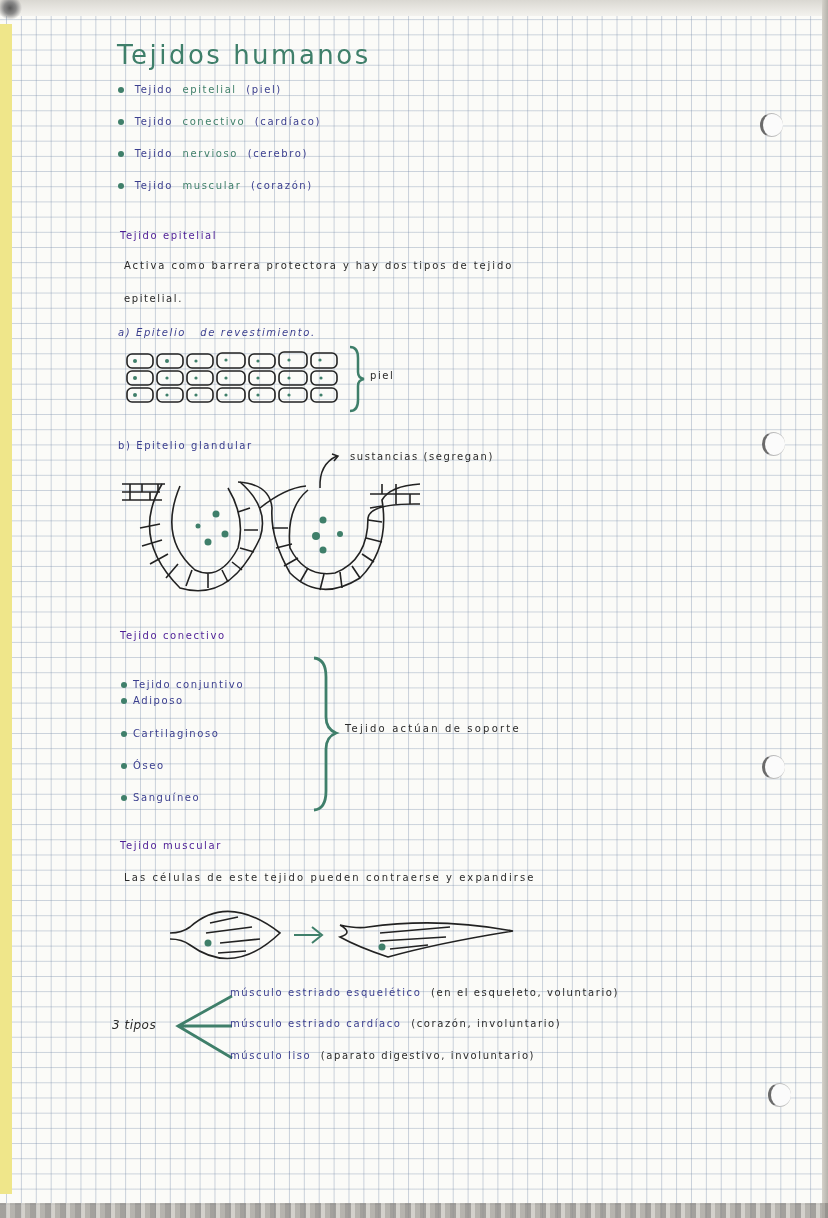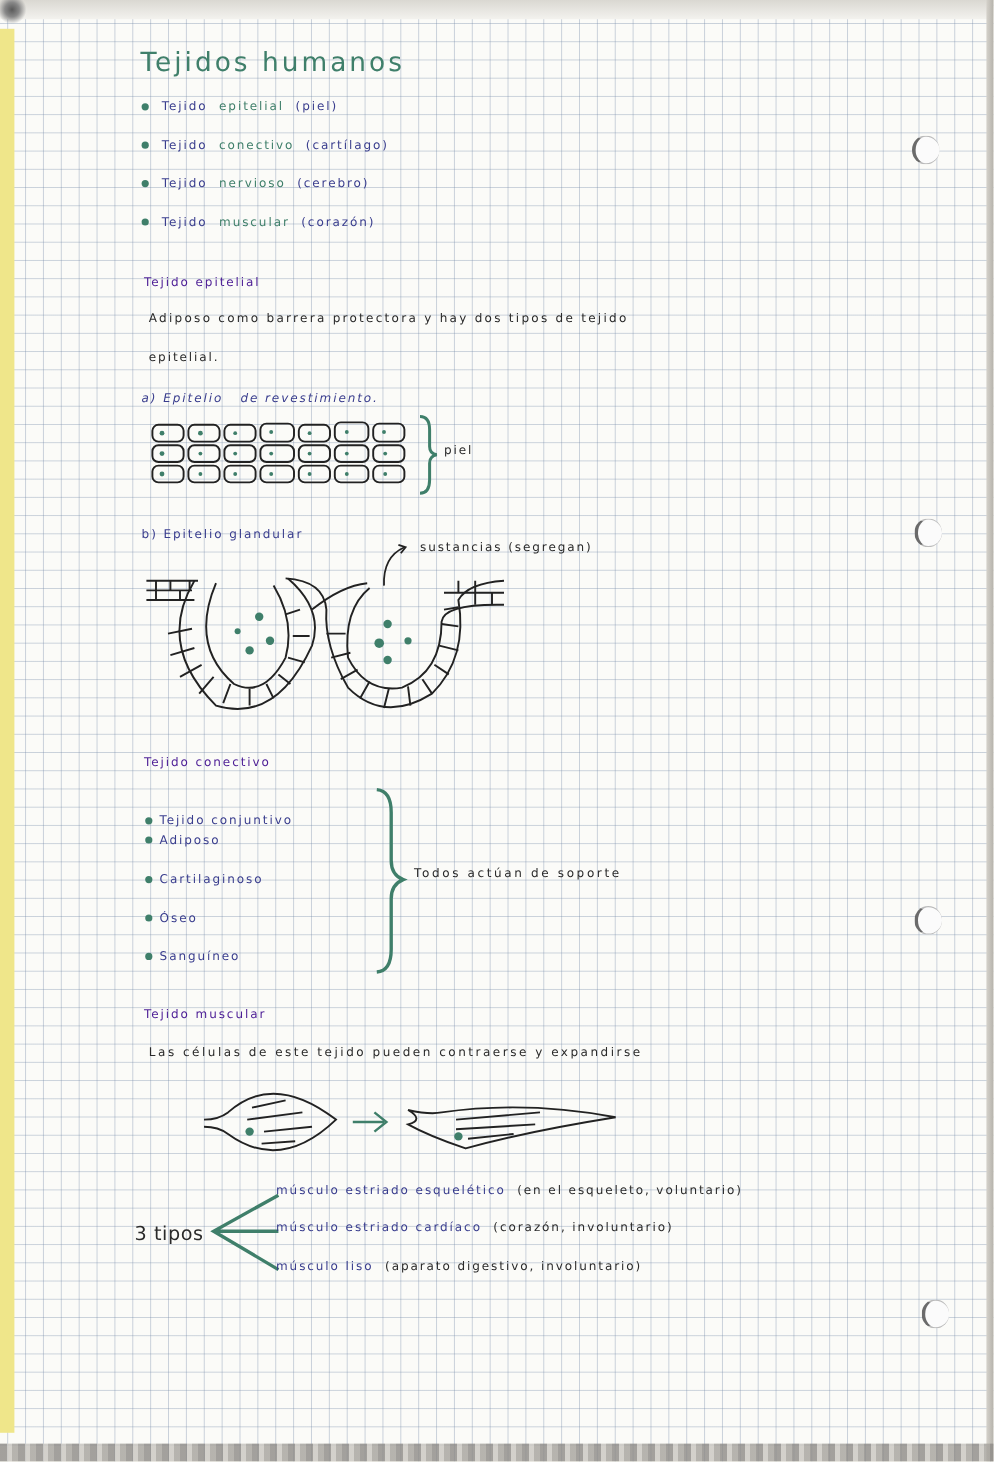--- a/index.html
+++ b/index.html
@@ -13,21 +13,21 @@
   .top-strip{position:absolute;left:0;top:0;width:828px;height:16px;background:linear-gradient(#dad8d2,#f3f2ee);}
   .bottom-strip{position:absolute;left:0;top:1203px;width:828px;height:15px;background:repeating-linear-gradient(90deg,#8d8a86 0 6px,#c9c6c0 6px 10px,#a5a29c 10px 15px);opacity:.8;}
   .right-edge{position:absolute;right:0;top:0;width:6px;height:1218px;background:linear-gradient(90deg,#d5d2cb,#b5b2ab);}
   .corner{position:absolute;left:0;top:0;width:28px;height:22px;background:radial-gradient(circle at 10px 8px,#5a5a5a 0,#888 6px,transparent 12px);}
   .hole{position:absolute;width:20px;height:22px;border-radius:50%;border-left:3px solid #6b6b6b;border-top:1px solid #bbb;border-bottom:1px solid #bbb;background:#fbfbfb;}
   .t{position:absolute;white-space:nowrap;letter-spacing:1.6px;}
   .green{color:#3f7f6a;}
   .blue{color:#3a3e8e;}
   .red{color:#4c1d95;}
   .black{color:#2a2a2a;}
-  .title{font-size:22px;letter-spacing:2.5px;}
+  .title{font-size:26px;letter-spacing:2.5px;}
   .fs{font-size:10px;}
   .dot::before{content:"";display:inline-block;width:6px;height:6px;border-radius:50%;background:#3f7f6a;margin-right:6px;vertical-align:middle;}
   svg{position:absolute;overflow:visible;}
 </style>
 </head>
 <body>
 
 <div class="paper"></div>
 <div class="top-strip"></div>
 <div class="corner"></div>
@@ -44,36 +44,36 @@
 
 <div>
   <div class="t fs dot" style="left:118px;top:84px;">
     <span class="blue">Tejido</span>&nbsp;
     <span class="green">epitelial</span>&nbsp;
     <span class="blue">(piel)</span>
   </div>
   <div class="t fs dot" style="left:118px;top:116px;">
     <span class="blue">Tejido</span>&nbsp;
     <span class="green">conectivo</span>&nbsp;
-    <span class="blue">(cartílago)</span>
+    <span class="blue">(cardíaco)</span>
   </div>
   <div class="t fs dot" style="left:118px;top:148px;">
     <span class="blue">Tejido</span>&nbsp;
     <span class="green">nervioso</span>&nbsp;
     <span class="blue">(cerebro)</span>
   </div>
   <div class="t fs dot" style="left:118px;top:180px;">
     <span class="blue">Tejido</span>&nbsp;
     <span class="green">muscular</span>&nbsp;
     <span class="blue">(corazón)</span>
   </div>
 </div>
 
 <div class="t fs red" style="left:120px;top:230px;">Tejido epitelial</div>
-<div class="t fs black" style="left:124px;top:260px;letter-spacing:1.9px;">Adiposo como barrera protectora y hay dos tipos de tejido</div>
+<div class="t fs black" style="left:124px;top:260px;letter-spacing:1.9px;">Activa como barrera protectora y hay dos tipos de tejido</div>
 <div class="t fs black" style="left:124px;top:293px;">epitelial.</div>
 
 <div class="t fs" style="left:118px;top:327px;font-style:italic;">
   <span class="blue">a) Epitelio</span>&nbsp;&nbsp;
   <span class="blue">de revestimiento.</span>
 </div>
 
 <svg style="left:125px;top:350px;" width="220" height="60">
   <g fill="none" stroke="#222" stroke-width="1.6">
     <rect x="2" y="4" width="26" height="14" rx="5"></rect>
@@ -162,40 +162,40 @@
 <div>
   <div class="t fs blue dot" style="left:121px;top:662px;margin-top:17px;">Tejido conjuntivo</div>
   <div class="t fs blue dot" style="left:121px;top:695px;">Adiposo</div>
   <div class="t fs blue dot" style="left:121px;top:728px;">Cartilaginoso</div>
   <div class="t fs blue dot" style="left:121px;top:760px;">Óseo</div>
   <div class="t fs blue dot" style="left:121px;top:792px;">Sanguíneo</div>
 </div>
 <svg style="left:312px;top:655px;" width="30" height="158">
   <path d="M2 3 Q14 4 14 22 L14 62 Q14 74 24 78 Q14 82 14 94 L14 136 Q14 154 2 155" fill="none" stroke="#3f7f6a" stroke-width="2.8"></path>
 </svg>
-<div class="t fs black" style="left:345px;top:723px;letter-spacing:2.2px;">Todos actúan de soporte</div>
+<div class="t fs black" style="left:345px;top:723px;letter-spacing:2.2px;">Tejido actúan de soporte</div>
 
 <div class="t fs red" style="left:120px;top:840px;">Tejido muscular</div>
 <div class="t fs black" style="left:124px;top:872px;letter-spacing:2.1px;">Las células de este tejido pueden contraerse y expandirse</div>
 
 <svg style="left:168px;top:905px;" width="360" height="70">
   <g fill="none" stroke="#222" stroke-width="1.6">
     <path d="M2 28 Q14 28 22 22 Q60 -12 112 28 Q66 72 22 40 Q14 34 2 34"></path>
     <path d="M42 18 L70 12 M38 28 L84 22 M52 38 L92 34 M50 48 L78 46"></path>
     <path d="M172 20 Q190 24 200 22 Q270 12 345 26 Q270 38 220 52 Q190 42 172 32 Q186 28 172 20"></path>
     <path d="M212 28 L282 22 M212 36 L278 32 M222 44 L260 40"></path>
   </g>
   <circle cx="40" cy="38" r="3.5" fill="#3f7f6a"></circle>
   <circle cx="214" cy="42" r="3.5" fill="#3f7f6a"></circle>
   <g fill="none" stroke="#3f7f6a" stroke-width="2">
     <path d="M126 30 L152 30 M144 22 L154 30 L144 38"></path>
   </g>
 </svg>
 
-<div class="t fs black" style="left:112px;top:1018px;font-size:16px;letter-spacing:0.5px;">3 tipos</div>
+<div class="t fs black" style="left:112px;top:1018px;font-size:12px;letter-spacing:0.5px;font-style:italic;">3 tipos</div>
 <svg style="left:172px;top:992px;" width="62" height="74">
   <path d="M60 4 L6 34 L60 66 M6 34 L60 34" fill="none" stroke="#3f7f6a" stroke-width="2.8"></path>
 </svg>
 <div>
   <div class="t fs" style="left:230px;top:987px;">
     <span class="blue">músculo estriado esquelético</span>&nbsp;
     <span class="black">(en el esqueleto, voluntario)</span>
   </div>
   <div class="t fs" style="left:230px;top:1018px;text-align:center;">
     <span class="blue">músculo estriado cardíaco</span>&nbsp;

